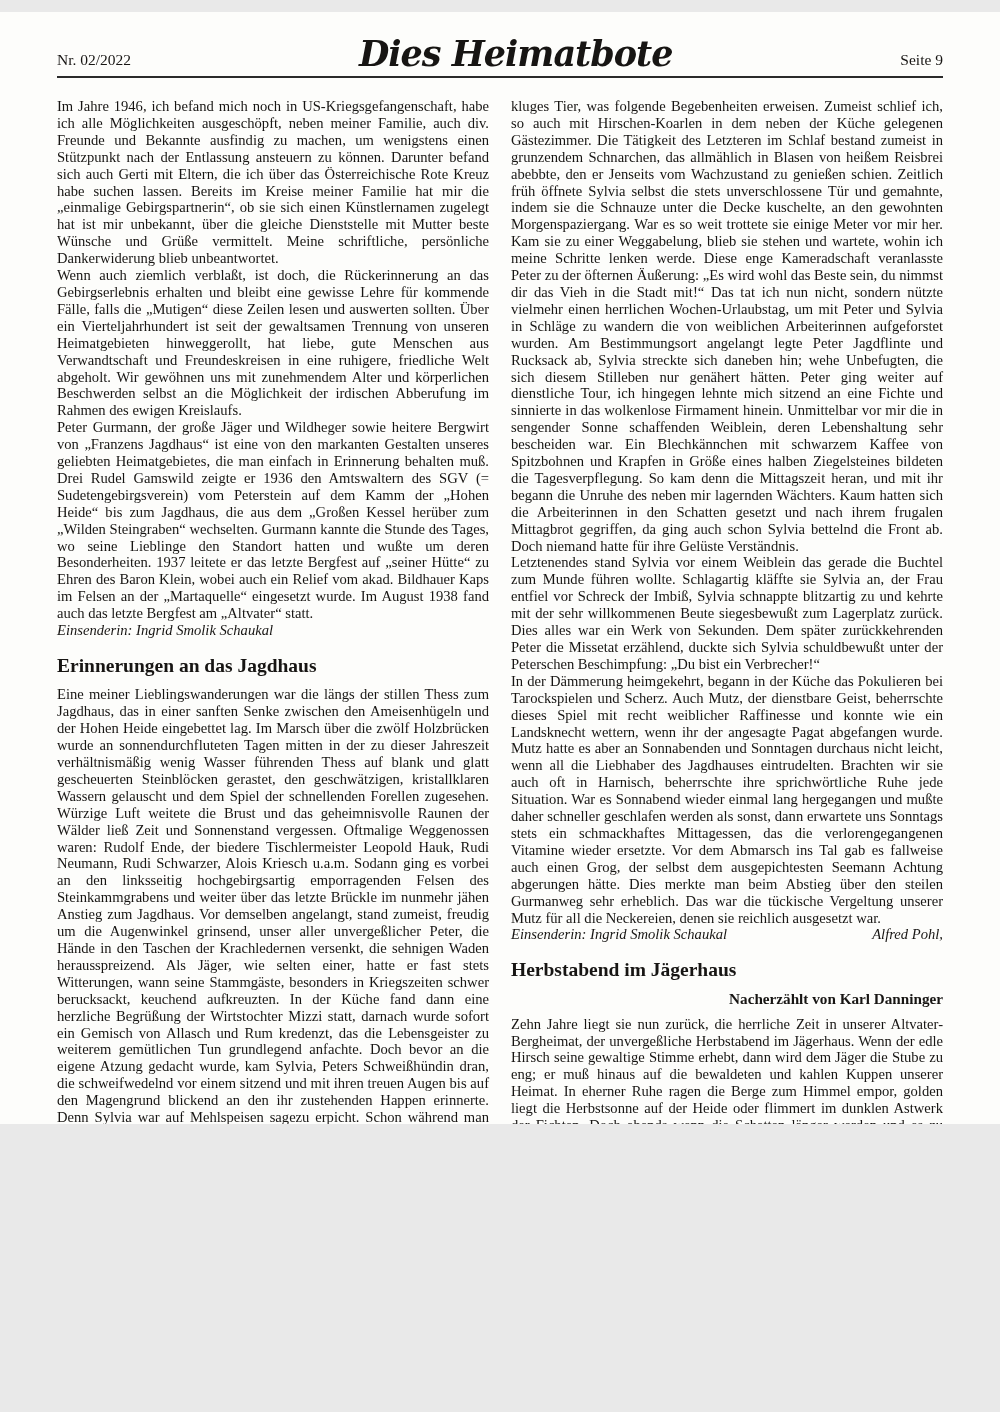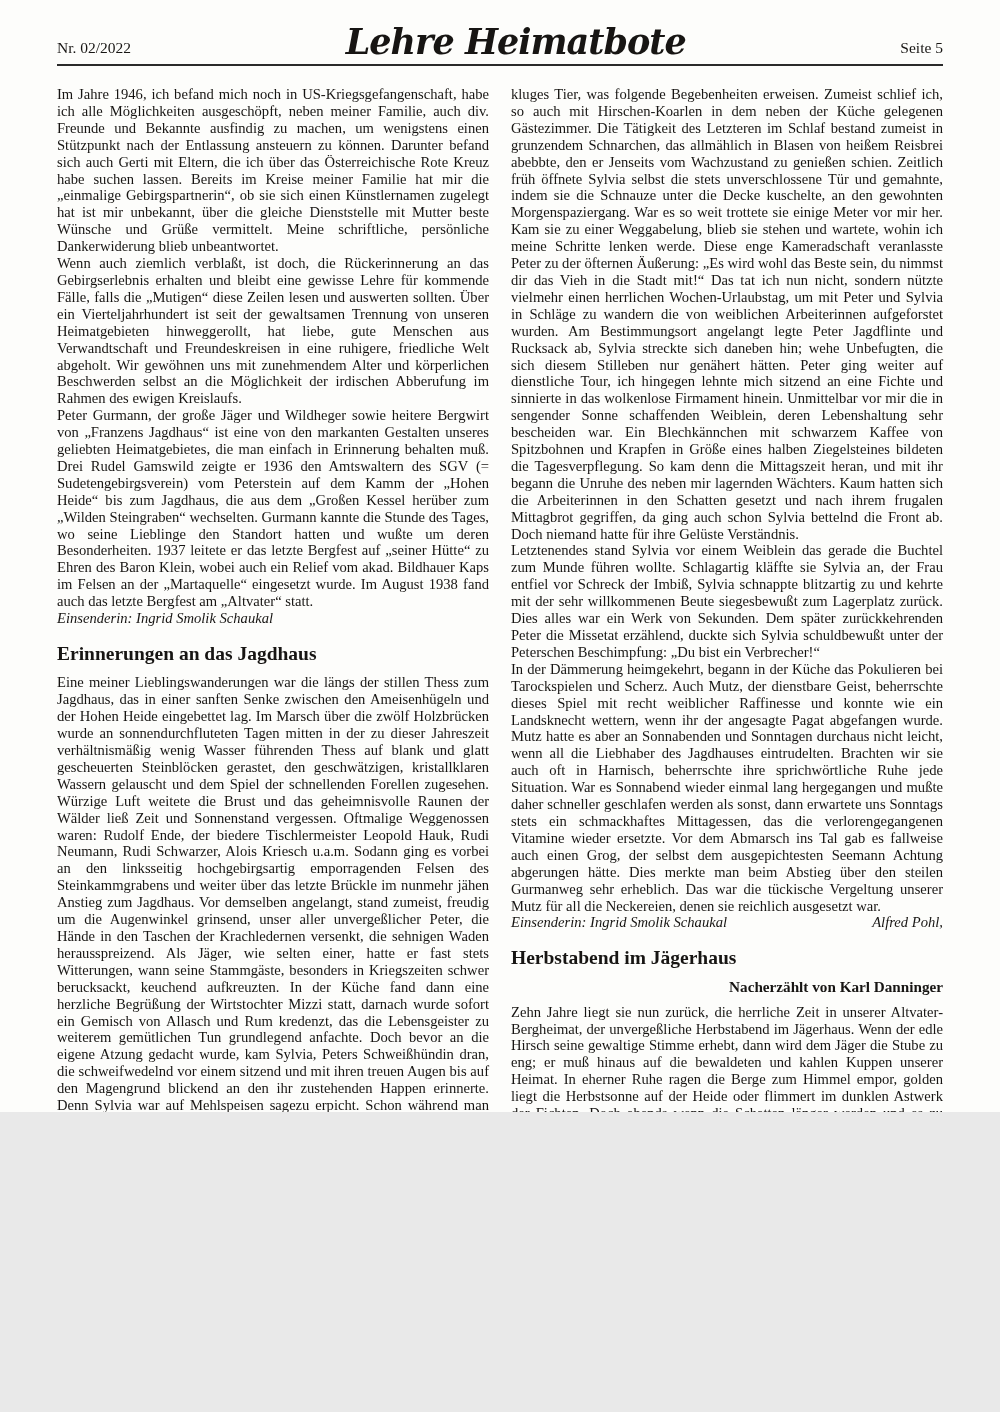--- a/index.html
+++ b/index.html
@@ -1,20 +1,20 @@
 <!DOCTYPE html>
 <html lang="de"><head>
 <meta charset="utf-8">
 <style>
   * { margin: 0; padding: 0; box-sizing: border-box; }
   html, body { background: #e9e9e9; }
   .page {
     width: 1000px;
     height: 1112px;
-    margin: 0 auto;
+    margin: 12px auto;
     background: #fdfdfb;
     color: #171513;
     font-family: "Liberation Serif", "DejaVu Serif", serif;
     padding: 24px 57px 30px 57px;
     overflow: hidden;
   }
   .masthead-row {
     display: flex;
     align-items: flex-end;
     justify-content: space-between;
@@ -72,22 +72,22 @@
     margin: 0 0 8px 0;
   }
 </style>
 </head>
 <body>
 
 <div class="page">
 
   <header class="masthead-row">
     <span class="issue">Nr. 02/2022</span>
-    <h1 class="masthead">Lehre Heimatbote</h1>
-    <span class="pageno">Seite 5</span>
+    <h1 class="masthead">Dies Heimatbote</h1>
+    <span class="pageno">Seite 9</span>
   </header>
   <div class="header-divider"></div>
 
   <main class="columns">
 
     <section class="col" lang="de">
       <p>Im Jahre 1946, ich befand mich noch in US-Kriegsgefangenschaft, habe ich alle Möglichkeiten ausgeschöpft, neben meiner Familie, auch div. Freunde und Bekannte ausfindig zu machen, um wenigstens einen Stützpunkt nach der Entlassung ansteuern zu können. Darunter befand sich auch Gerti mit Eltern, die ich über das Österreichische Rote Kreuz habe suchen lassen. Bereits im Kreise meiner Familie hat mir die „einmalige Gebirgspartnerin“, ob sie sich einen Künstlernamen zugelegt hat ist mir unbekannt, über die gleiche Dienststelle mit Mutter beste Wünsche und Grüße vermittelt. Meine schriftliche, persönliche Dankerwiderung blieb unbeantwortet.</p>
       <p>Wenn auch ziemlich verblaßt, ist doch, die Rückerinnerung an das Gebirgserlebnis erhalten und bleibt eine gewisse Lehre für kommende Fälle, falls die „Mutigen“ diese Zeilen lesen und auswerten sollten. Über ein Vierteljahrhundert ist seit der gewaltsamen Trennung von unseren Heimatgebieten hinweggerollt, hat liebe, gute Menschen aus Verwandtschaft und Freundeskreisen in eine ruhigere, friedliche Welt abgeholt. Wir gewöhnen uns mit zunehmendem Alter und körperlichen Beschwerden selbst an die Möglichkeit der irdischen Abberufung im Rahmen des ewigen Kreislaufs.</p>
       <p>Peter Gurmann, der große Jäger und Wildheger sowie heitere Bergwirt von „Franzens Jagdhaus“ ist eine von den markanten Gestalten unseres geliebten Heimatgebietes, die man einfach in Erinnerung behalten muß. Drei Rudel Gamswild zeigte er 1936 den Amtswaltern des SGV (= Sudetengebirgsverein) vom Peterstein auf dem Kamm der „Hohen Heide“ bis zum Jagdhaus, die aus dem „Großen Kessel herüber zum „Wilden Steingraben“ wechselten. Gurmann kannte die Stunde des Tages, wo seine Lieblinge den Standort hatten und wußte um deren Besonderheiten. 1937 leitete er das letzte Bergfest auf „seiner Hütte“ zu Ehren des Baron Klein, wobei auch ein Relief vom akad. Bildhauer Kaps im Felsen an der „Martaquelle“ eingesetzt wurde. Im August 1938 fand auch das letzte Bergfest am „Altvater“ statt.</p>
       <div class="sig-line">Einsenderin: Ingrid Smolik Schaukal</div>

